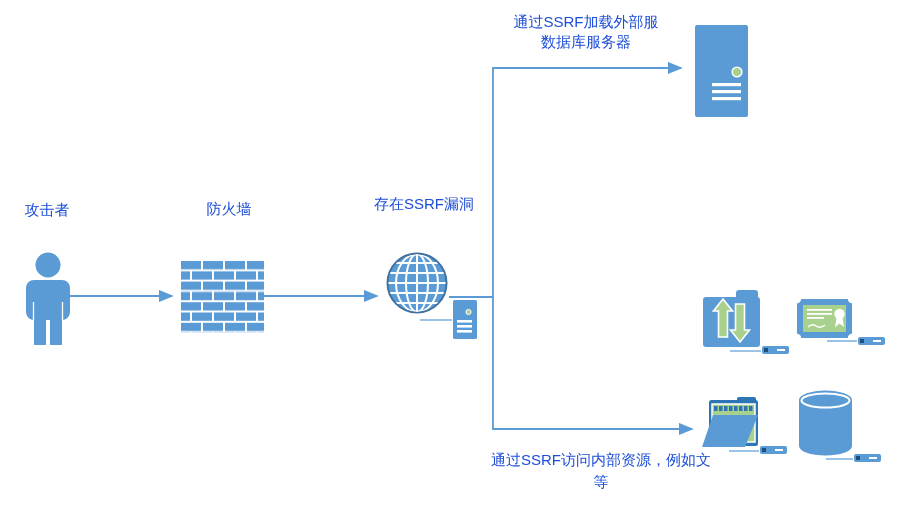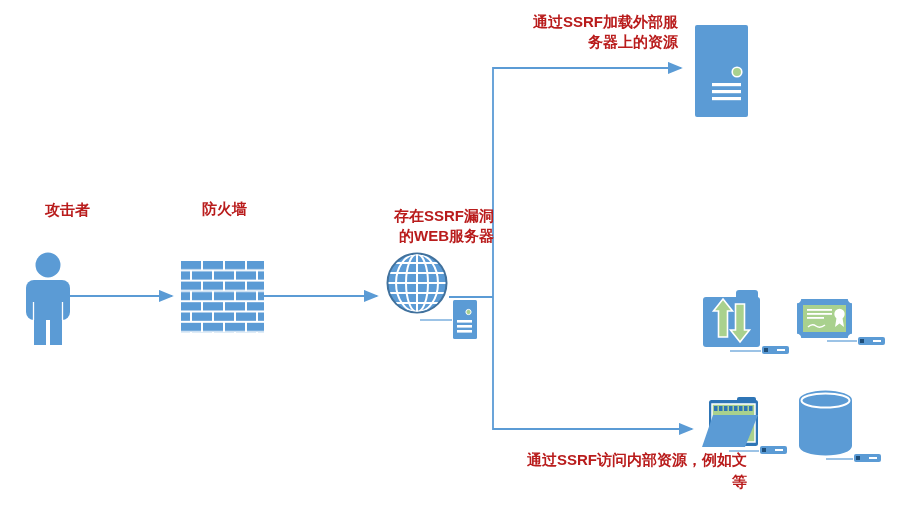--- a/index.html
+++ b/index.html
@@ -2,22 +2,22 @@
 <html><head>
 <meta charset="utf-8">
 <style>
   html,body{margin:0;padding:0;background:#fff;}
   .canvas{
     position:relative;width:903px;height:529px;background:#fff;overflow:hidden;
     font-family:"Liberation Sans","DejaVu Sans",sans-serif;
   }
   .abs{position:absolute;}
   .lbl{
-    position:absolute;font-weight:700;font-size:15px;color:#b91c1c;
-    text-align:right;line-height:20px;white-space:nowrap;
+    position:absolute;font-weight:400;font-size:15px;color:#1d4ed8;
+    text-align:center;line-height:20px;white-space:nowrap;
   }
   .lbl div{white-space:nowrap;}
   .caption-bottom{line-height:22px;}
   .minibar{
     position:absolute;width:27px;height:8px;background:#5B9BD5;border-radius:2px;
   }
   .minibar .chip{position:absolute;left:2px;top:2px;width:4px;height:4px;background:#1f4e79;}
   .minibar .dash{position:absolute;right:4px;top:3px;width:8px;height:2px;background:#fff;}
   svg{display:block;}
 </style>
@@ -53,38 +53,37 @@
     <svg width="44" height="94" viewBox="0 0 44 94">
       <circle cx="22" cy="13" r="12.5" fill="#5B9BD5"></circle>
       <rect x="0" y="28" width="44" height="40" rx="8" fill="#5B9BD5"></rect>
       <rect x="8" y="58" width="12" height="35" fill="#5B9BD5"></rect>
       <rect x="24" y="58" width="12" height="35" fill="#5B9BD5"></rect>
       <line x1="7.5" y1="50" x2="7.5" y2="68" stroke="#fff" stroke-width="1.3"></line>
       <line x1="36.5" y1="50" x2="36.5" y2="68" stroke="#fff" stroke-width="1.3"></line>
     </svg>
   </div>
 
-  <div class="lbl" style="left:163px;top:199px;width:84px;">防火墙</div>
+  <div class="lbl" style="left:187px;top:199px;width:84px;">防火墙</div>
   <div class="abs" style="left:181px;top:261px;">
     <svg width="83" height="72" viewBox="0 0 83 72">
       <defs>
         <pattern id="brickp" width="22" height="20.6" patternUnits="userSpaceOnUse">
           <rect width="22" height="20.6" fill="#fff"></rect>
           <rect x="0" y="0" width="20" height="8.3" fill="#5B9BD5"></rect>
           <rect x="-11" y="10.3" width="20" height="8.3" fill="#5B9BD5"></rect>
           <rect x="11" y="10.3" width="20" height="8.3" fill="#5B9BD5"></rect>
         </pattern>
       </defs>
       <rect width="83" height="72" fill="url(#brickp)"></rect>
     </svg>
   </div>
 
-  <div class="lbl" style="left:354px;top:206px;width:140px;">
+  <div class="lbl" style="left:354px;top:194px;width:140px;">
     <div>存在SSRF漏洞</div>
-    <div>的WEB服务器</div>
   </div>
   <div class="abs" style="left:386px;top:252px;">
     <svg width="62" height="62" viewBox="0 0 62 62">
       <defs>
           <clipPath id="gclip">
             <circle cx="31" cy="31" r="28.5"></circle>
           </clipPath>
         </defs>
       <circle cx="31" cy="31" r="29.5" fill="#5B9BD5" stroke="#41719C" stroke-width="2"></circle>
       <g clip-path="url(#gclip)" stroke="#fff" stroke-width="2" fill="none">
@@ -104,21 +103,21 @@
       <rect width="24" height="39" rx="1.5" fill="#5B9BD5"></rect>
       <circle cx="15.5" cy="12" r="2.6" fill="#A9D18E" stroke="#fff" stroke-width="1"></circle>
       <rect x="4" y="20" width="15" height="2.6" fill="#fff"></rect>
       <rect x="4" y="25" width="15" height="2.6" fill="#fff"></rect>
       <rect x="4" y="30" width="15" height="2.6" fill="#fff"></rect>
     </svg>
   </div>
 
   <div class="lbl" style="left:494px;top:12px;width:184px;">
     <div>通过SSRF加载外部服</div>
-    <div>务器上的资源</div>
+    <div>数据库服务器</div>
   </div>
   <div class="abs" style="left:695px;top:25px;">
     <svg width="53" height="92" viewBox="0 0 53 92">
       <rect width="53" height="92" rx="2" fill="#5B9BD5"></rect>
       <circle cx="42" cy="47" r="4.8" fill="#A9D18E" stroke="#fff" stroke-width="1.6"></circle>
       <rect x="17" y="58" width="29" height="3.2" fill="#fff"></rect>
       <rect x="17" y="65" width="29" height="3.2" fill="#fff"></rect>
       <rect x="17" y="72" width="29" height="3.2" fill="#fff"></rect>
     </svg>
   </div>

